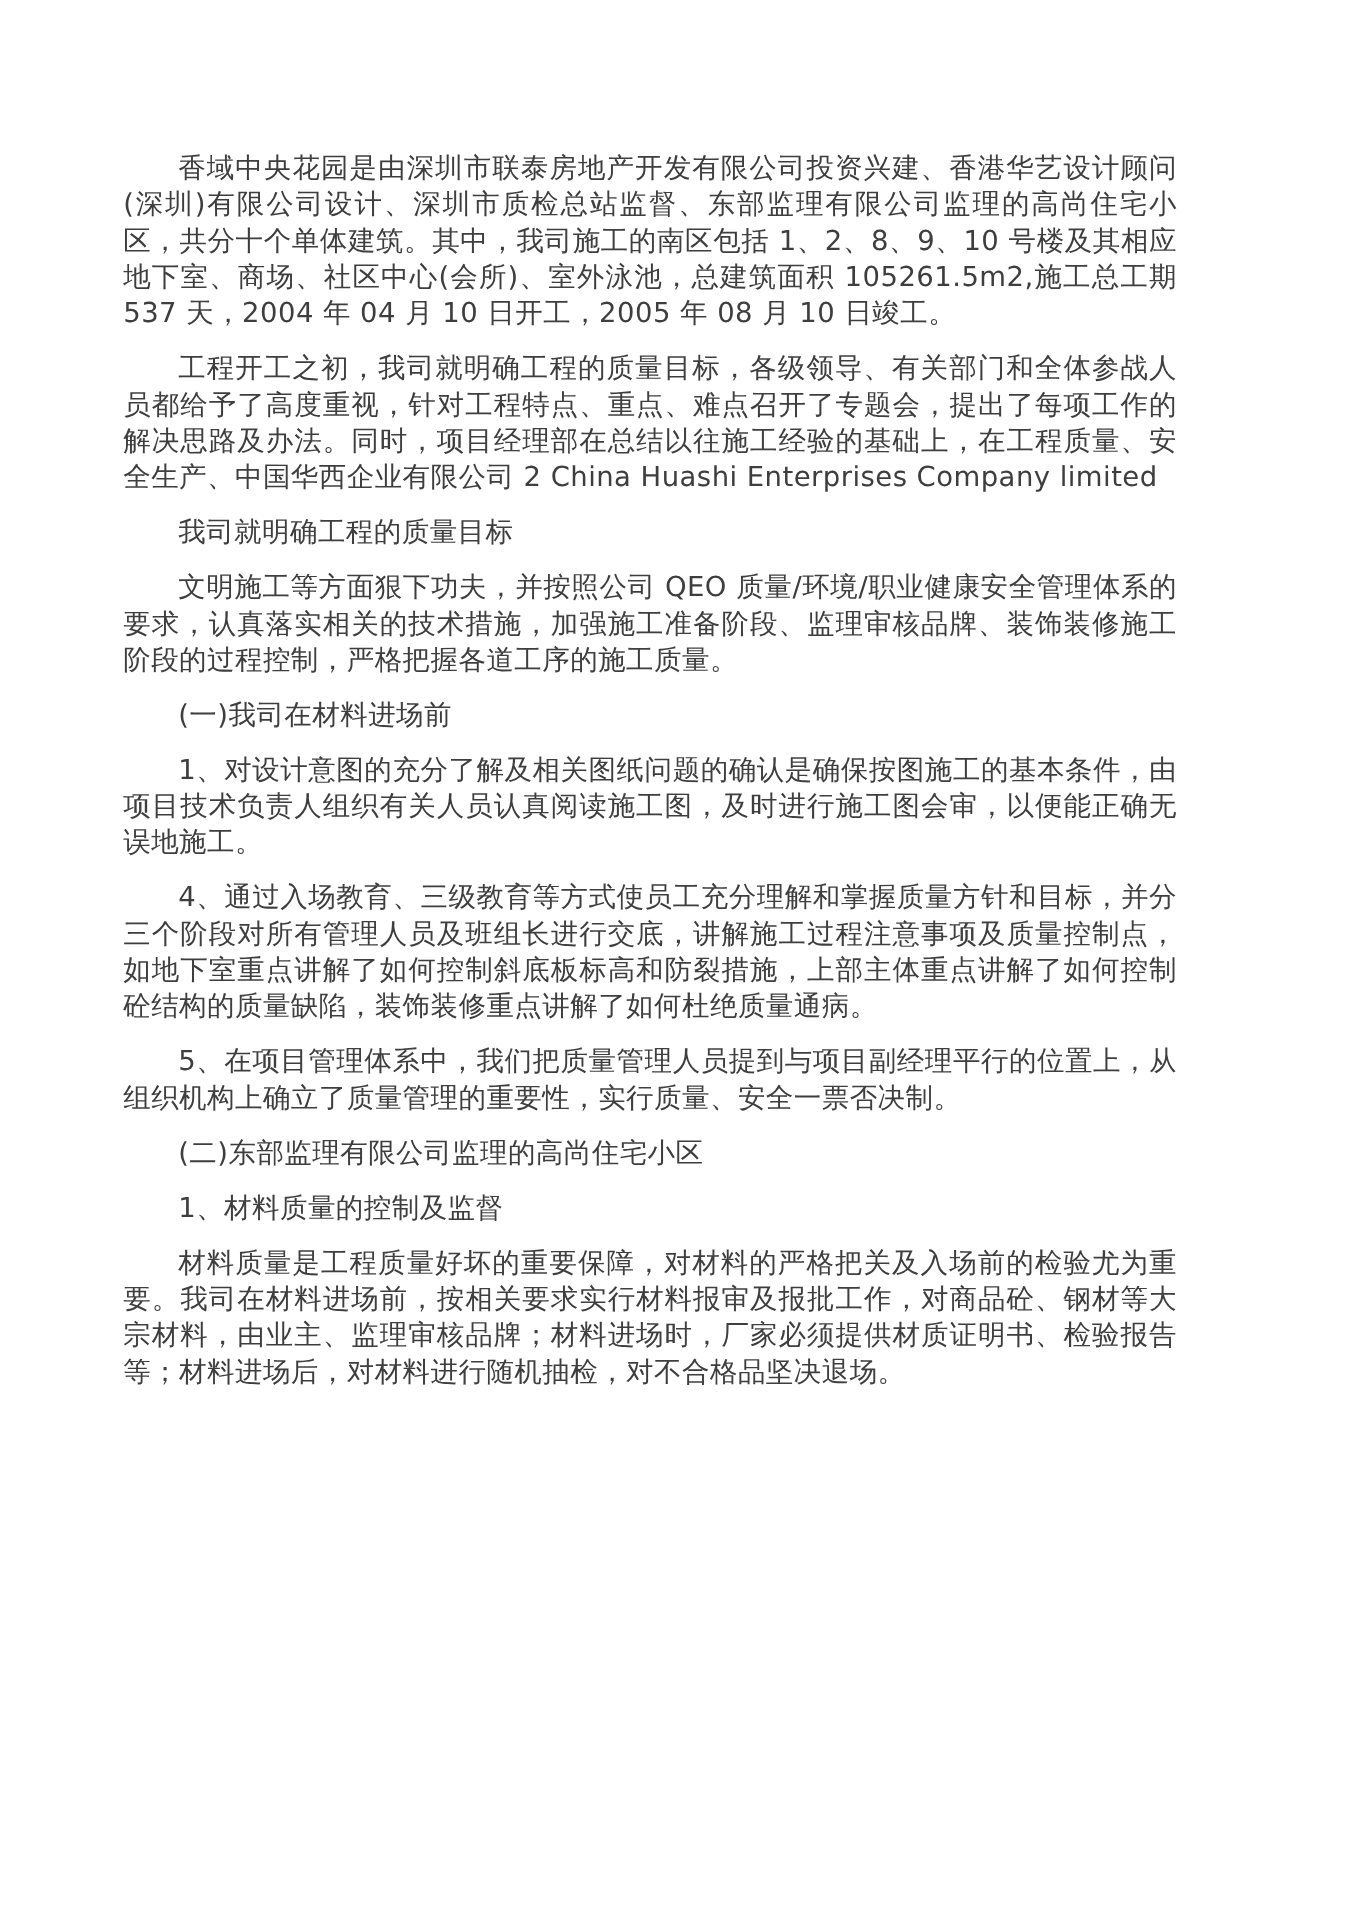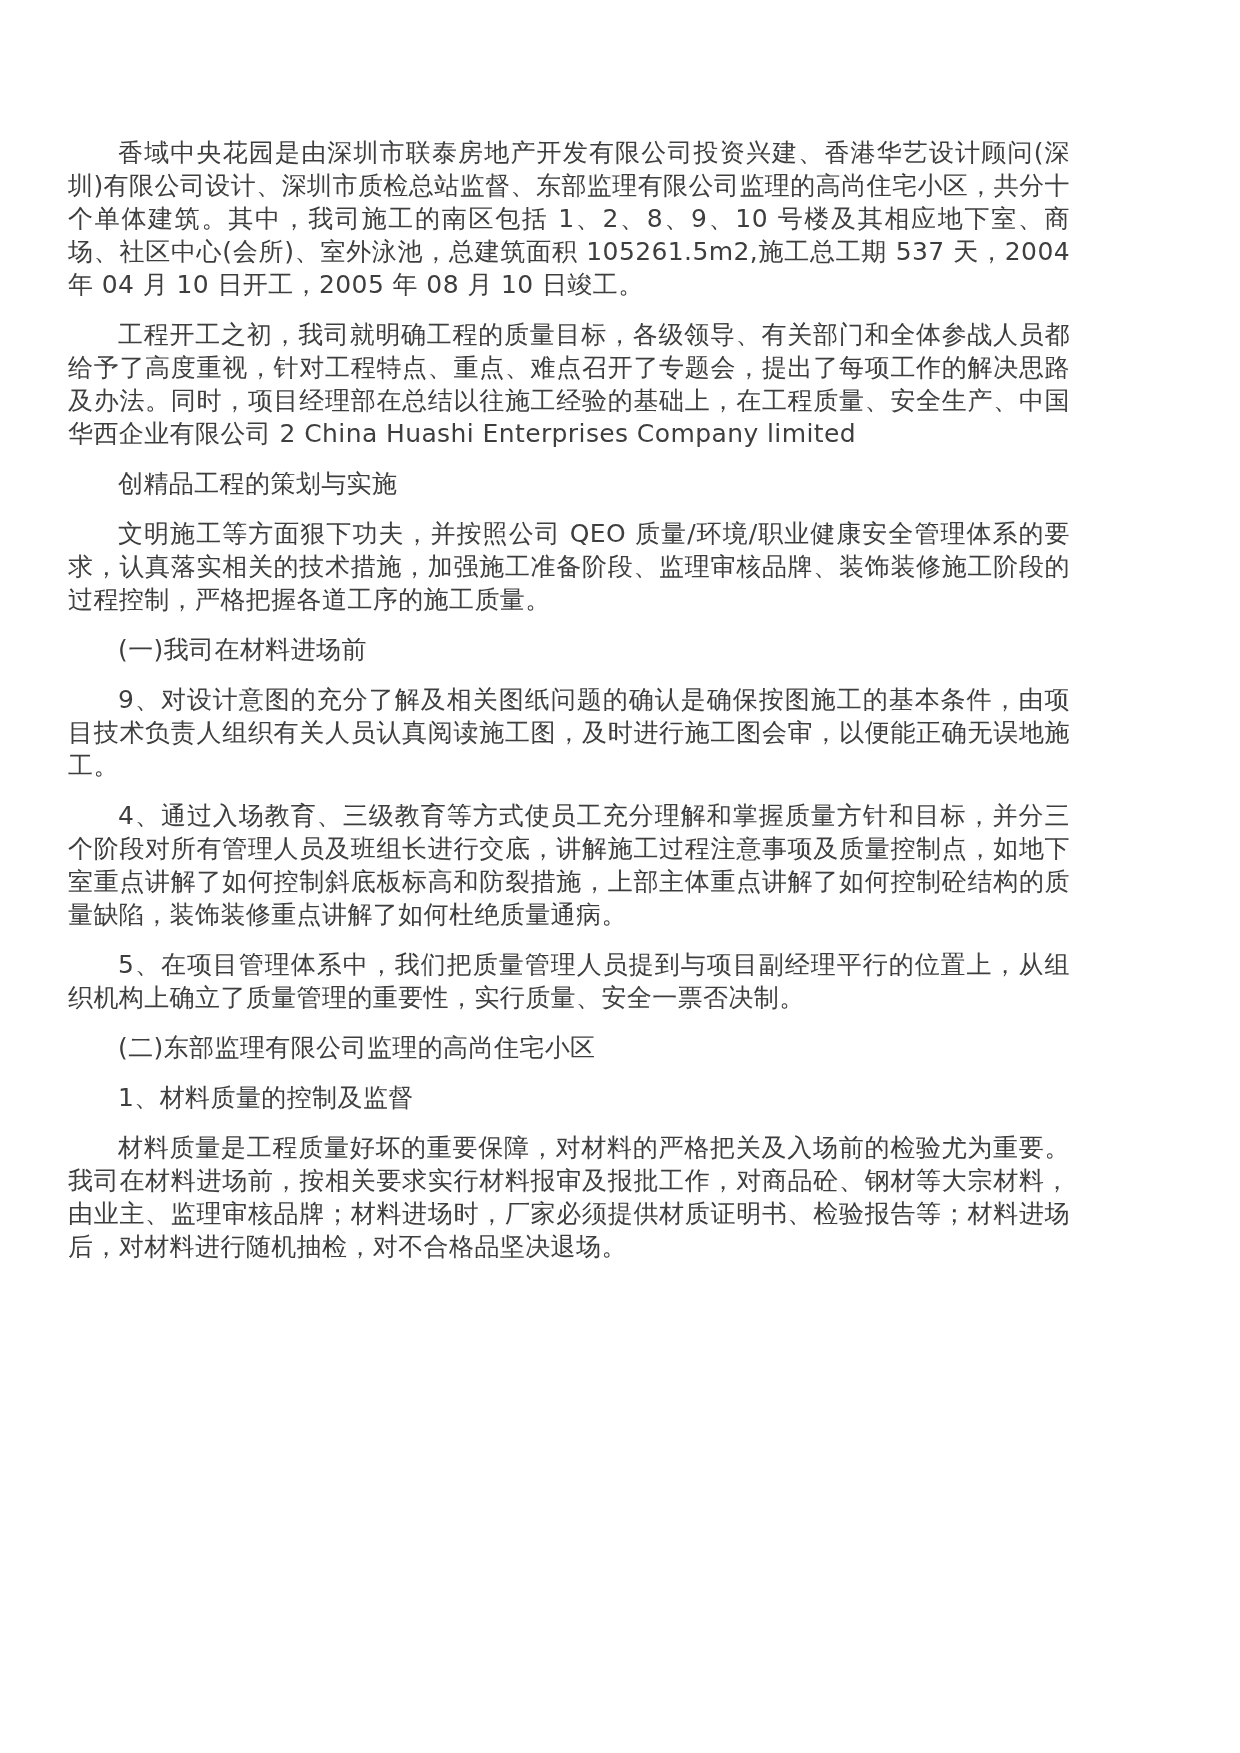--- a/index.html
+++ b/index.html
@@ -7,21 +7,21 @@
       margin: 0;
       padding: 0;
       background: #ffffff;
     }
     .page {
       position: relative;
       width: 1240px;
       height: 1753px;
       background: #ffffff;
       box-sizing: border-box;
-      padding: 136px 170px 0 68px;
+      padding: 136px 170px 0 112px;
       overflow: hidden;
       font-family: "DejaVu Sans", sans-serif;
     }
     .doc {
       width: 100%;
     }
     .doc p {
       margin: 0 0 17px 0;
       font-size: 25px;
       line-height: 33px;
@@ -32,23 +32,23 @@
       word-break: break-word;
     }
   </style>
 </head>
 <body>
 
 <div class="page">
   <div class="doc">
     <p>香域中央花园是由深圳市联泰房地产开发有限公司投资兴建、香港华艺设计顾问(深圳)有限公司设计、深圳市质检总站监督、东部监理有限公司监理的高尚住宅小区，共分十个单体建筑。其中，我司施工的南区包括 1、2、8、9、10 号楼及其相应地下室、商场、社区中心(会所)、室外泳池，总建筑面积 105261.5m2,施工总工期 537 天，2004 年 04 月 10 日开工，2005 年 08 月 10 日竣工。</p>
     <p>工程开工之初，我司就明确工程的质量目标，各级领导、有关部门和全体参战人员都给予了高度重视，针对工程特点、重点、难点召开了专题会，提出了每项工作的解决思路及办法。同时，项目经理部在总结以往施工经验的基础上，在工程质量、安全生产、中国华西企业有限公司 2 China Huashi Enterprises Company limited</p>
-    <p>创精品工程的策划与实施</p>
+    <p>我司就明确工程的质量目标</p>
     <p>文明施工等方面狠下功夫，并按照公司 QEO 质量/环境/职业健康安全管理体系的要求，认真落实相关的技术措施，加强施工准备阶段、监理审核品牌、装饰装修施工阶段的过程控制，严格把握各道工序的施工质量。</p>
     <p>(一)我司在材料进场前</p>
-    <p>9、对设计意图的充分了解及相关图纸问题的确认是确保按图施工的基本条件，由项目技术负责人组织有关人员认真阅读施工图，及时进行施工图会审，以便能正确无误地施工。</p>
+    <p>1、对设计意图的充分了解及相关图纸问题的确认是确保按图施工的基本条件，由项目技术负责人组织有关人员认真阅读施工图，及时进行施工图会审，以便能正确无误地施工。</p>
     <p>4、通过入场教育、三级教育等方式使员工充分理解和掌握质量方针和目标，并分三个阶段对所有管理人员及班组长进行交底，讲解施工过程注意事项及质量控制点，如地下室重点讲解了如何控制斜底板标高和防裂措施，上部主体重点讲解了如何控制砼结构的质量缺陷，装饰装修重点讲解了如何杜绝质量通病。</p>
     <p>5、在项目管理体系中，我们把质量管理人员提到与项目副经理平行的位置上，从组织机构上确立了质量管理的重要性，实行质量、安全一票否决制。</p>
     <p>(二)东部监理有限公司监理的高尚住宅小区</p>
     <p>1、材料质量的控制及监督</p>
     <p>材料质量是工程质量好坏的重要保障，对材料的严格把关及入场前的检验尤为重要。我司在材料进场前，按相关要求实行材料报审及报批工作，对商品砼、钢材等大宗材料，由业主、监理审核品牌；材料进场时，厂家必须提供材质证明书、检验报告等；材料进场后，对材料进行随机抽检，对不合格品坚决退场。</p>
   </div>
 </div>
 
 </body></html>

